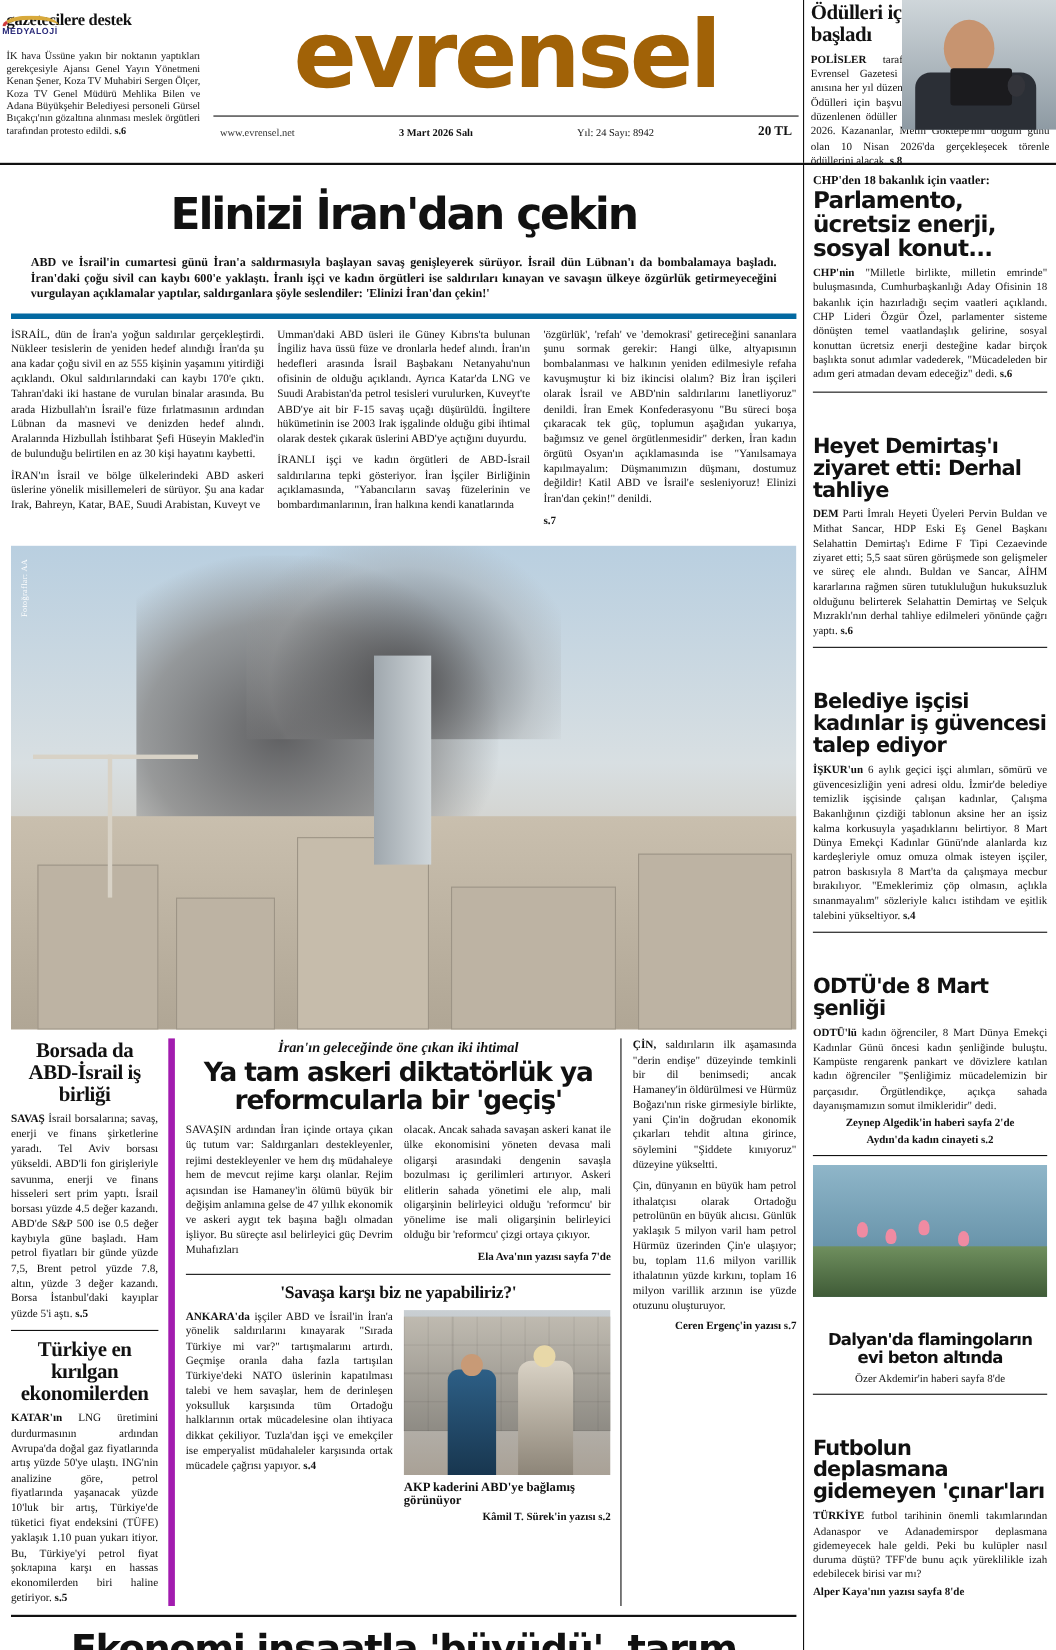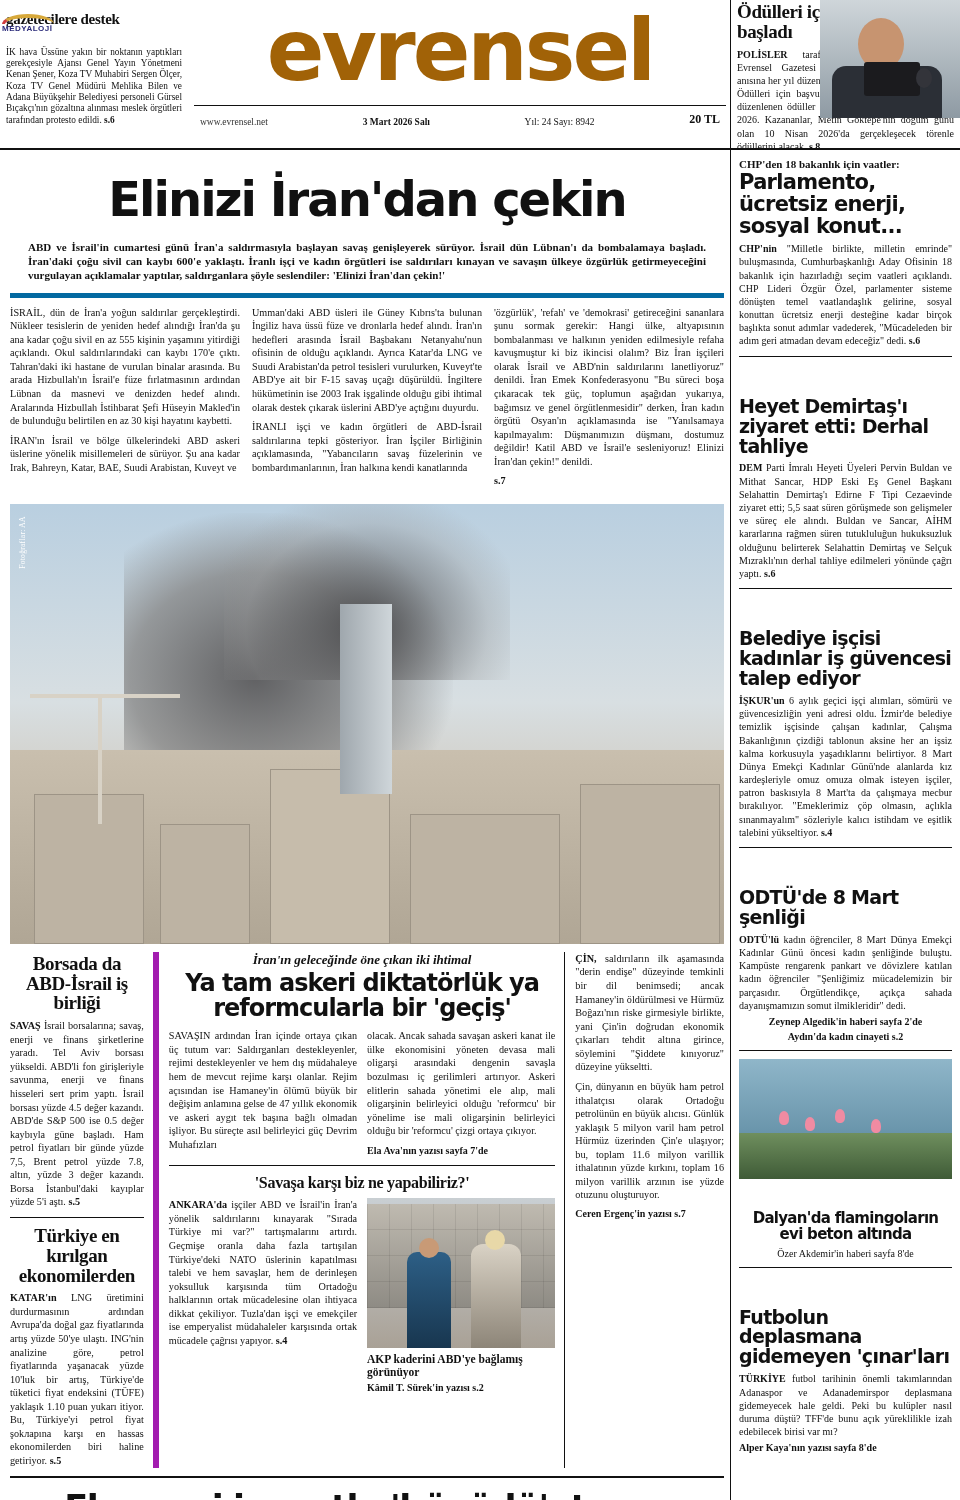--- a/index.html
+++ b/index.html
@@ -46,21 +46,21 @@
   .badge .swoosh { width:52px; height:10px; border-radius:50%/100% 100% 0 0; border-top:4px solid #d8a93b; border-left:3px solid #cf3b3b;}
 
   
   .body { display:flex; width:960px; }
   .left { width:730px; padding:0 6px 0 10px; }
   .right { width:230px; border-left:1px solid #111; padding:0 8px; }
 
   .headline {
     font-family:"DejaVu Sans", sans-serif;
     font-weight:bold;
-    font-size:48px;
+    font-size:40px;
     line-height:0.98;
     letter-spacing:-2px;
     text-align:center;
     margin:26px 0 18px 0;
   }
   .deck {
     font-weight:bold;
     font-size:11px;
     line-height:1.26;
     text-align:justify;
@@ -82,21 +82,21 @@
   .lw3 { width:150px; }
 
   .subhead { font-weight:bold; font-size:19px; line-height:1.04; text-align:center; letter-spacing:-0.4px; margin:2px 0 6px 0;}
   .kicker-it { font-style:italic; font-weight:bold; font-size:13px; text-align:center; margin:0 0 3px 0;}
   .bigsub { font-family:"DejaVu Sans",sans-serif; font-weight:bold; font-size:24px; line-height:1.05; text-align:center; letter-spacing:-1px; margin:0 0 8px 0;}
   .txt { font-size:10.2px; line-height:1.33; text-align:justify; }
   .txt p { margin:0 0 6px 0; }
   .two { display:flex; gap:10px; }
   .two .c { width:50%; }
   .center-q { font-weight:bold; font-size:16px; text-align:center; margin:8px 0 6px 0; letter-spacing:-0.3px;}
-  .byline { font-weight:bold; font-size:10px; text-align:left; margin-top:3px;}
+  .byline { font-weight:bold; font-size:10px; text-align:right; margin-top:3px;}
   hr.thin { border:0; border-top:1px solid #111; margin:8px 0; }
 
   
   .rr-block { padding:8px 0; border-bottom:1px solid #111; }
   .rr-kicker { font-weight:bold; font-size:11px; margin-bottom:1px;}
   .rr-title { font-family:"DejaVu Sans",sans-serif; font-weight:bold; font-size:21px; line-height:1.05; letter-spacing:-0.7px; margin-bottom:5px;}
   .rr-title.sm { font-size:19px;margin-top:32px; }
   .rr-txt { font-size:10px; line-height:1.32; text-align:justify; }
   .rr-note { font-size:10px; font-weight:bold; margin-top:4px; }
   .rr-photo { width:100%; height:120px; overflow:hidden; margin-bottom:4px; }

